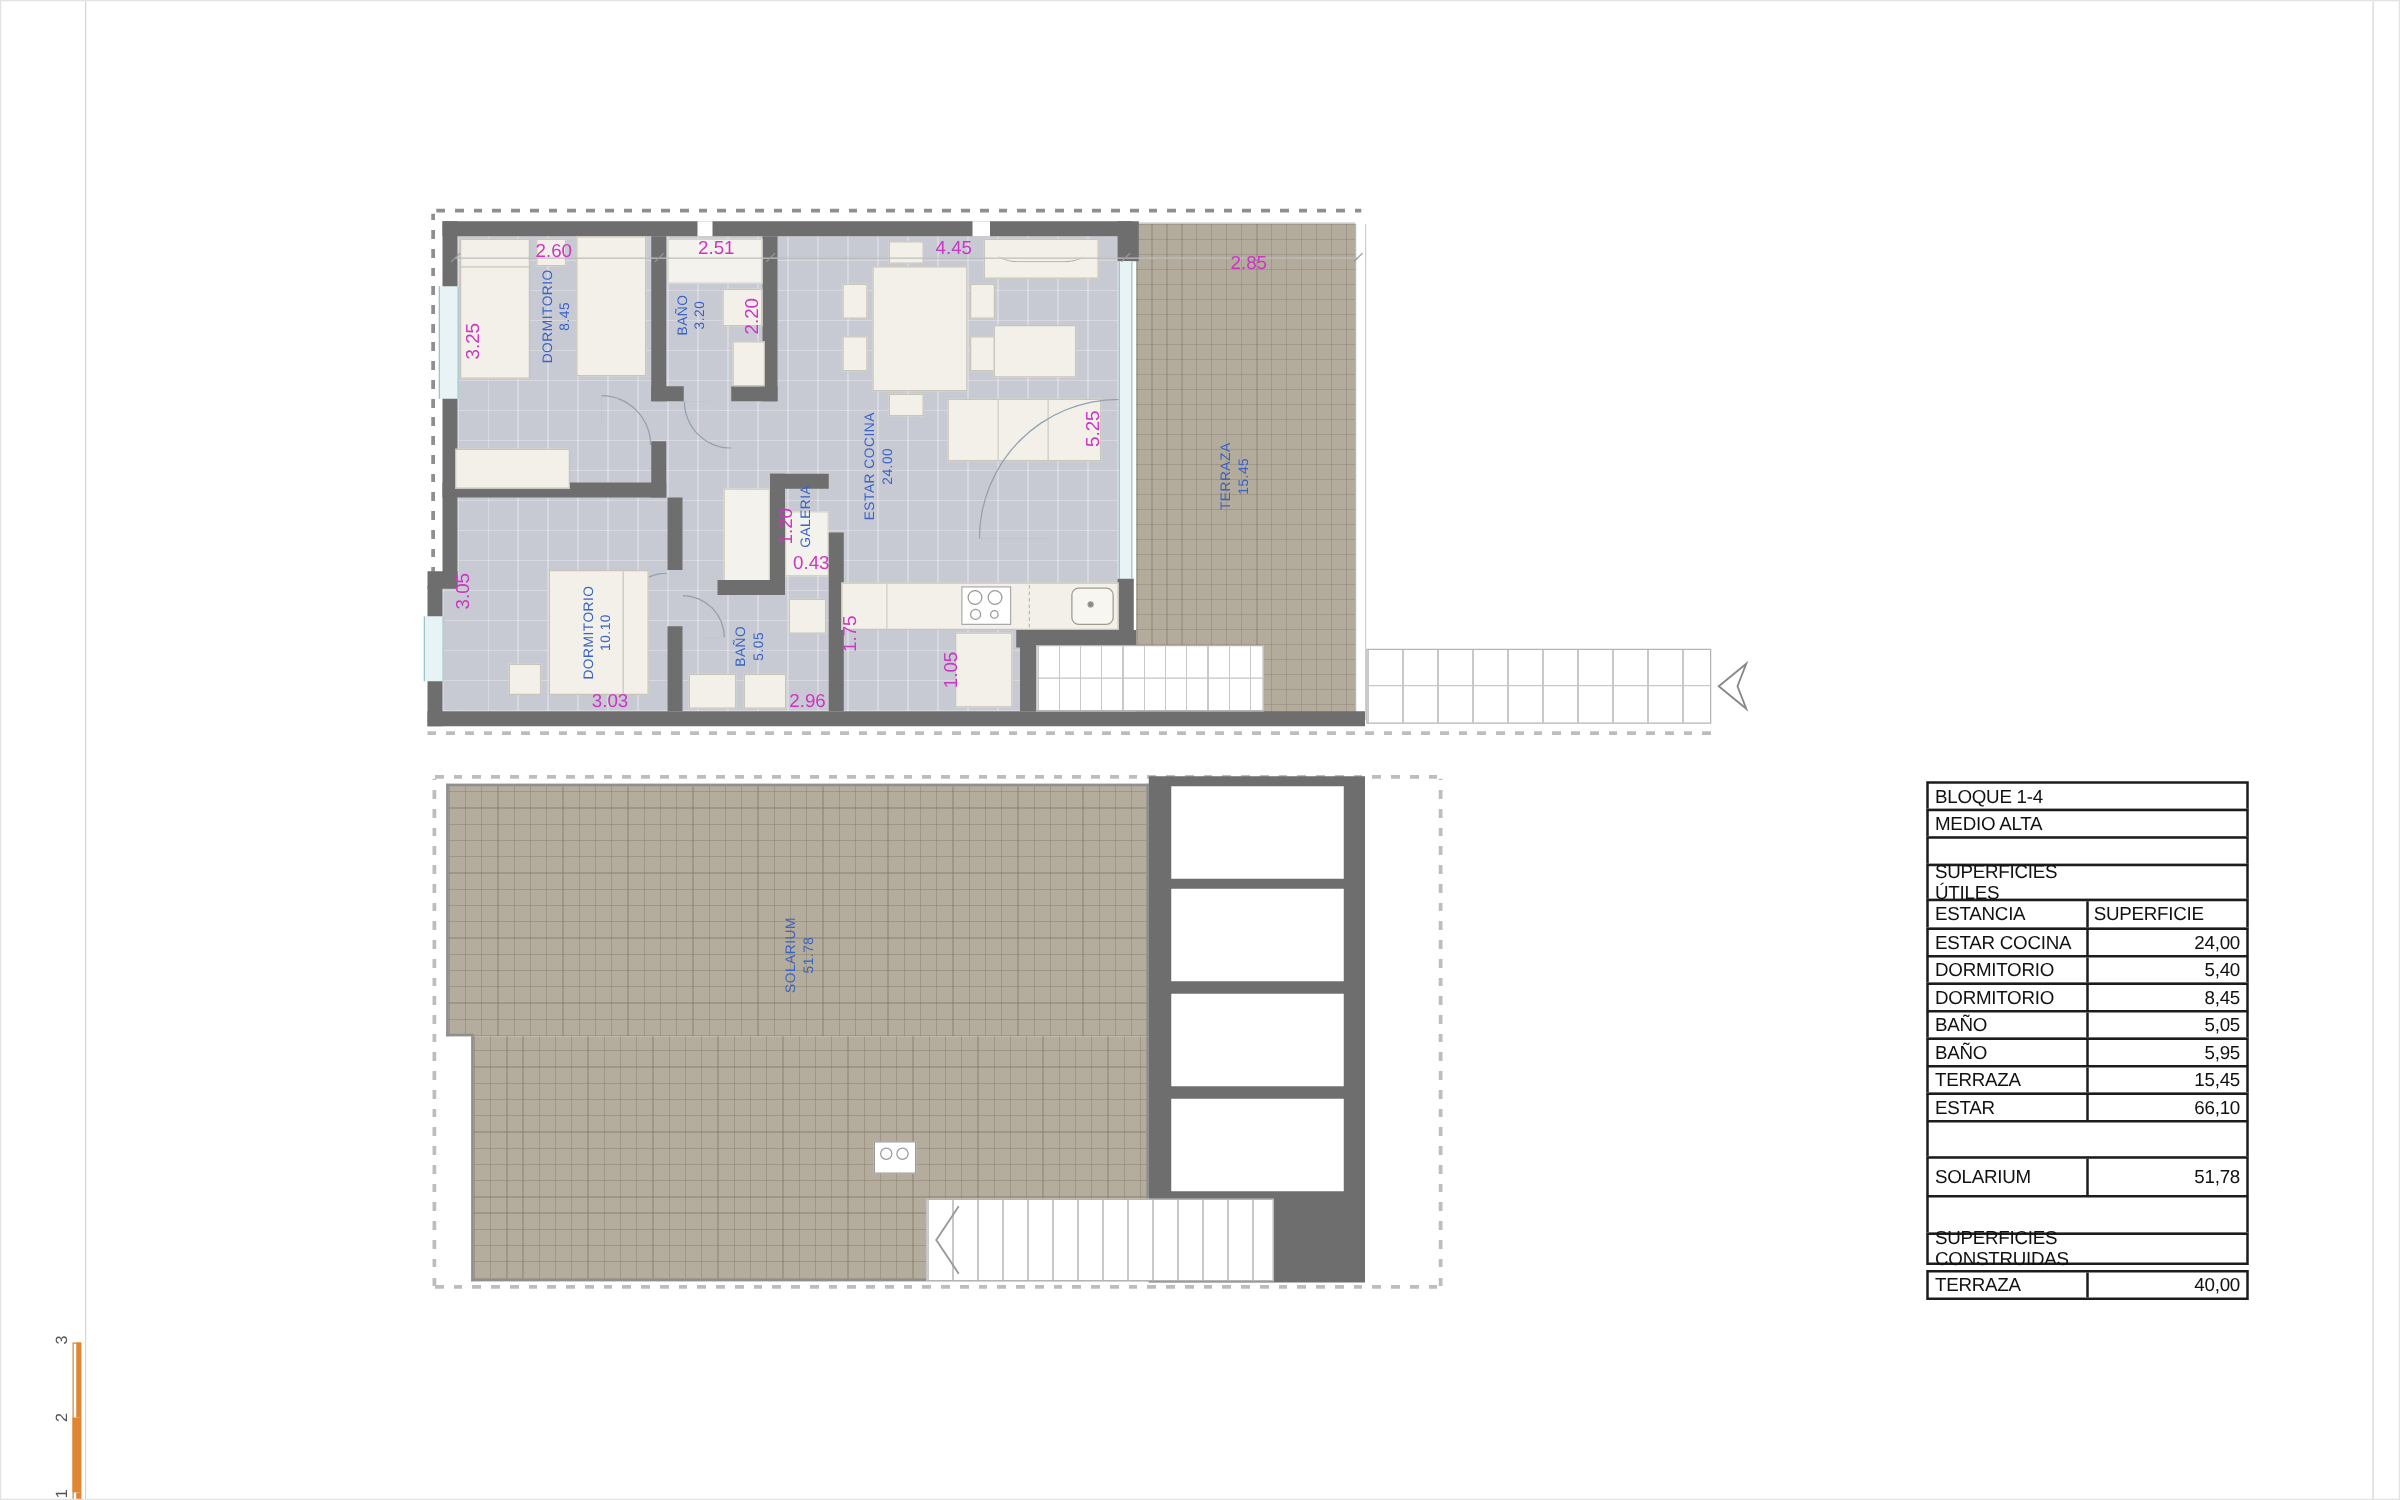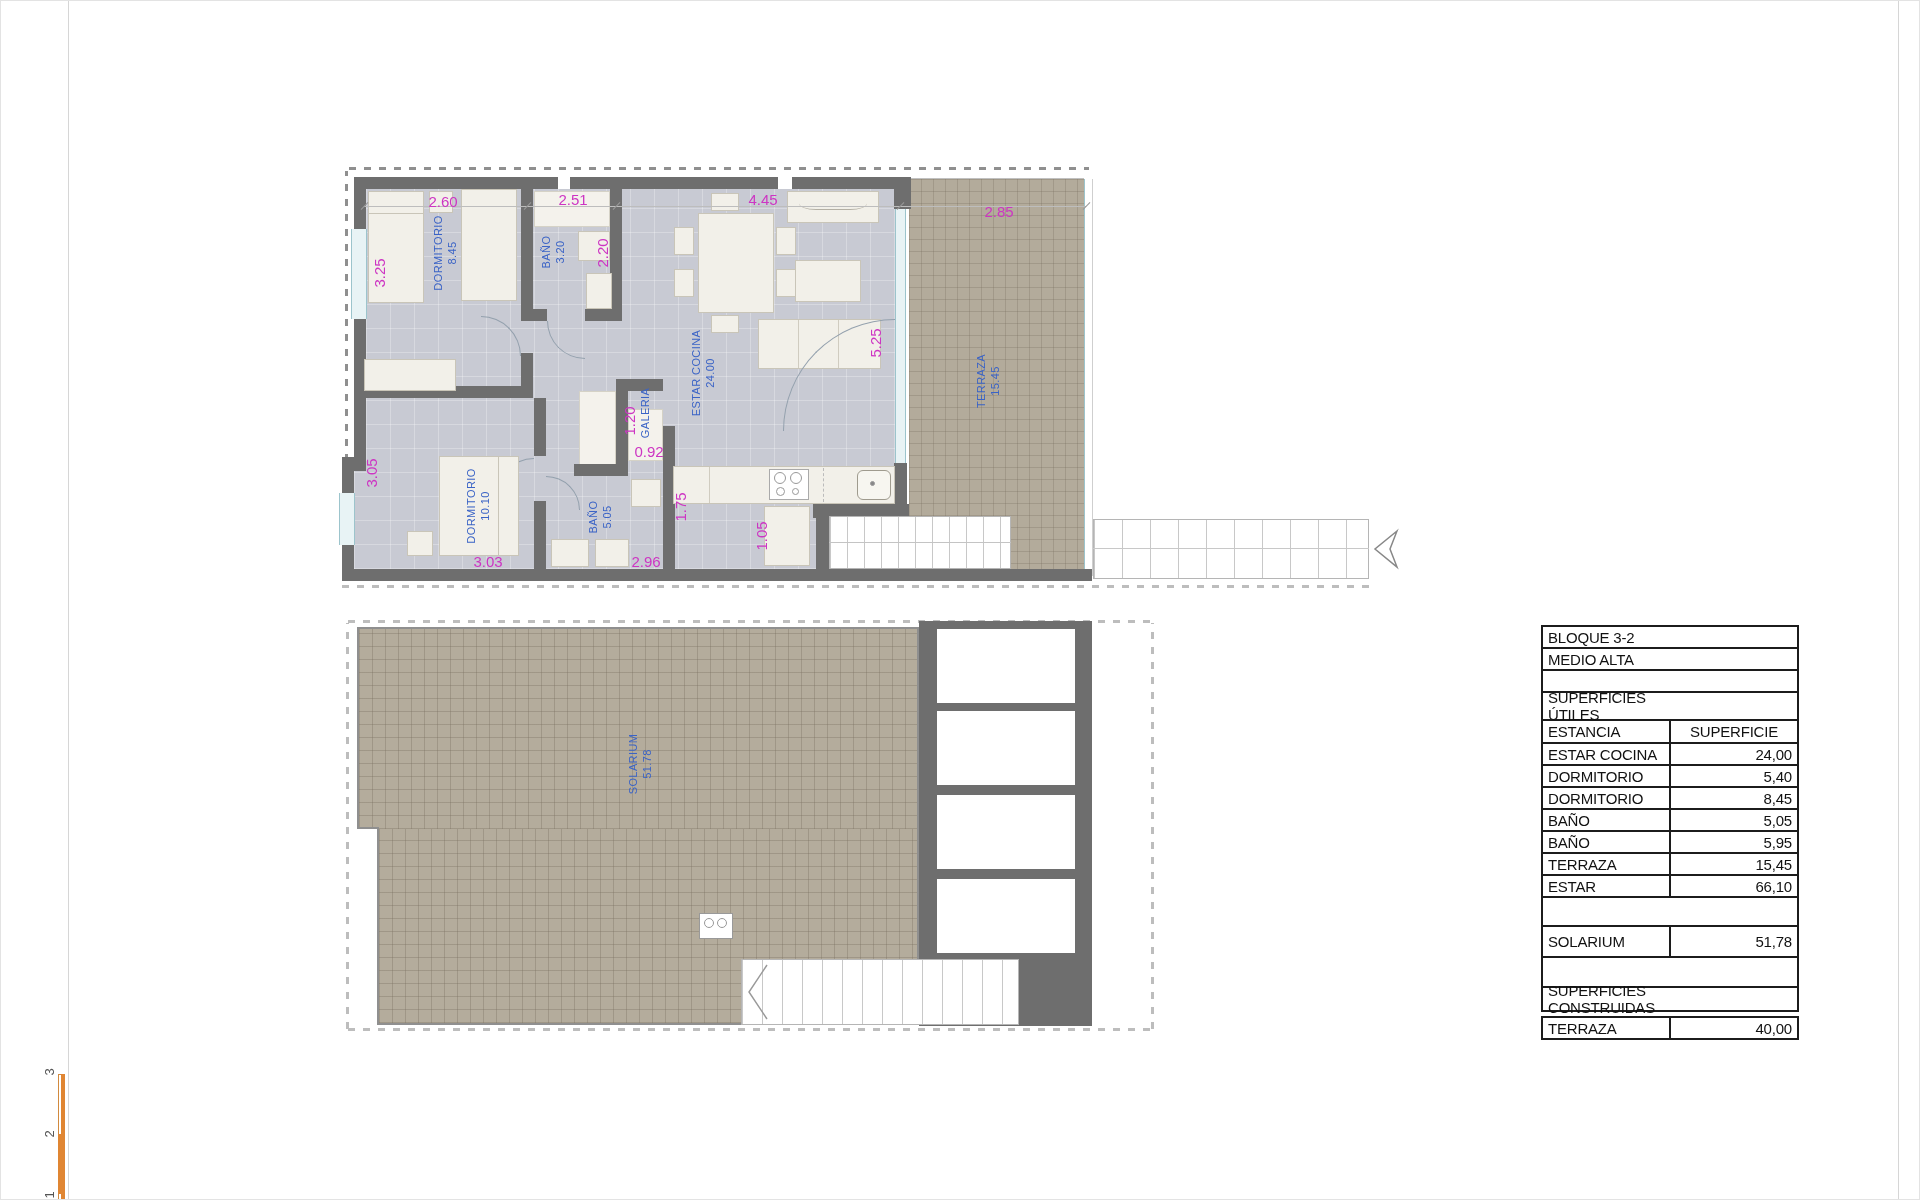--- a/index.html
+++ b/index.html
@@ -44,21 +44,21 @@
           white-space:nowrap;letter-spacing:.4px;}
   .snum{position:absolute;color:#555;font-size:13px;}
   .circ{position:absolute;border:1px solid #999;border-radius:50%;background:#fff;box-sizing:border-box;}
   .tbl{position:absolute;left:1540px;top:624px;width:258px;font-size:15px;color:#111;letter-spacing:-.2px;}
   .trow{box-sizing:border-box;border:2px solid #1c1c1c;margin-top:-2px;display:flex;
         align-items:stretch;background:#fff;}
   .trow:first-child{margin-top:0;}
   .trow .lbl{flex:0 0 126px;display:flex;align-items:center;padding-left:5px;box-sizing:border-box;}
   .trow .val{flex:1;display:flex;align-items:center;justify-content:flex-end;
              padding-right:5px;border-left:2px solid #1c1c1c;box-sizing:border-box;}
-  .trow .val.vleft{justify-content:flex-start;padding-left:19px;}
+  .trow .val.vleft{justify-content:flex-start;padding-left:4px;}
   .trow.spacer{border:none;background:transparent;}
   .sb-outline{position:absolute;border:1px solid #d28a3e;background:#fff;box-sizing:border-box;}
   .sb-fill{position:absolute;background:#e08633;}
   .frameline{position:absolute;width:1px;background:#d6d6d6;top:0;height:1200px;}
 </style>
 </head>
 <body>
 
 <div class="frameline" style="left:67px"></div>
 <div class="frameline" style="left:1897px"></div>
@@ -228,30 +228,30 @@
 </div>
 
 <div class="dim ctr" style="left:442px;top:200px">2.60</div>
 <div class="dim ctr" style="left:572px;top:198px">2.51</div>
 <div class="dim ctr" style="left:762px;top:198px">4.45</div>
 <div class="dim ctr" style="left:998px;top:210px">2.85</div>
 <div class="dim rot" style="left:378px;top:272px">3.25</div>
 <div class="dim rot" style="left:601px;top:252px">2.20</div>
 <div class="dim rot" style="left:874px;top:342px">5.25</div>
 <div class="dim rot" style="left:628px;top:420px">1.20</div>
-<div class="dim ctr" style="left:648px;top:450px">0.92</div>
+<div class="dim ctr" style="left:648px;top:450px">0.43</div>
 <div class="dim rot" style="left:370px;top:472px">3.05</div>
 <div class="dim rot" style="left:679px;top:506px">1.75</div>
 <div class="dim rot" style="left:760px;top:535px">1.05</div>
 <div class="dim ctr" style="left:487px;top:560px">3.03</div>
 <div class="dim ctr" style="left:645px;top:560px">2.96</div>
 
 <div class="tbl">
   <div class="trow" style="height:24px">
-    <div class="lbl">BLOQUE 3-2</div>
+    <div class="lbl">BLOQUE 1-4</div>
   </div>
   <div class="trow" style="height:24px">
     <div class="lbl">MEDIO ALTA</div>
   </div>
   <div class="trow" style="height:24px">
     <div class="lbl"></div>
   </div>
   <div class="trow" style="height:30px">
     <div class="lbl">SUPERFICIES ÚTILES</div>
   </div>

